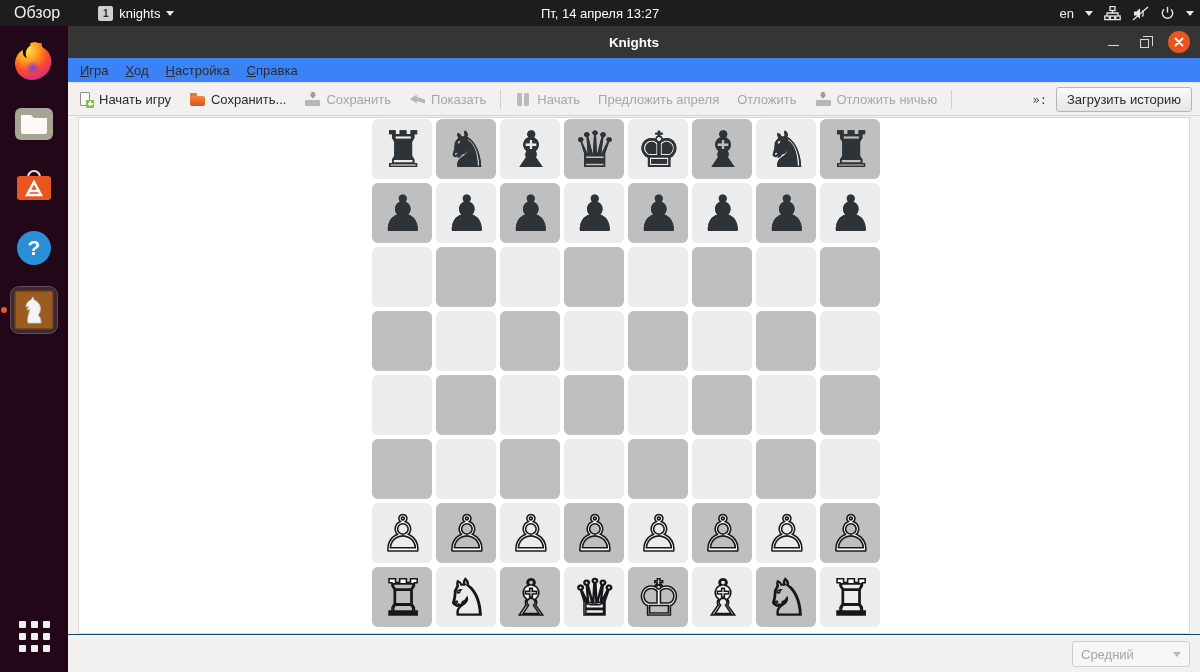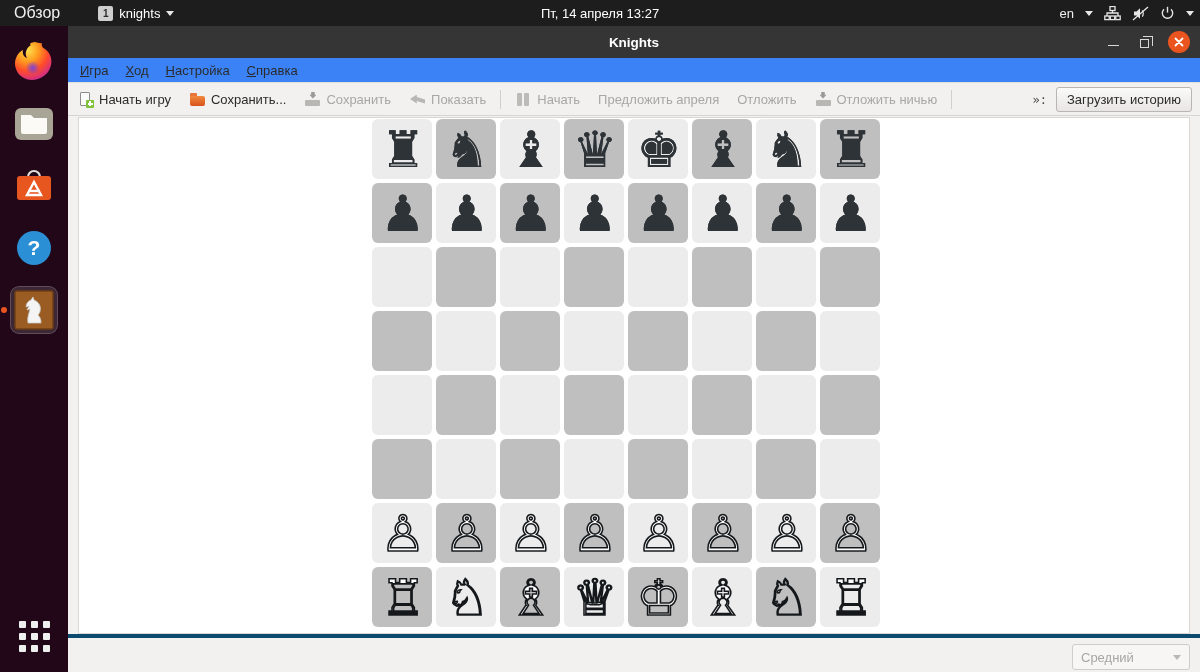--- a/index.html
+++ b/index.html
@@ -216,21 +216,21 @@
     font-size: 50px; line-height: 1;
     font-family: "DejaVu Sans", sans-serif;
     text-align: center;
   }
   .piece.black { color: #2e3338; text-shadow: 0 0 0 #2e3338; }
   .piece.white { color: #ffffff; -webkit-text-stroke: 1.6px #15181b; }
 
   
   .statusbar {
     position: absolute; left: 0; bottom: 0; width: 1132px; height: 38px;
-    background: #f2f1f0; border-top: 4px solid #0c4a6e;
+    background: #f2f1f0; border-top: 1px solid #0c4a6e;
   }
   .level-select {
     position: absolute; right: 10px; top: 6px;
     width: 118px; height: 26px;
     background: #f7f6f5; border: 1px solid #cfcdca; border-radius: 3px;
     display: flex; align-items: center; padding: 0 8px;
     font-size: 13px; color: #a8a6a3;
   }
   .level-select .cd {
     margin-left: auto;

